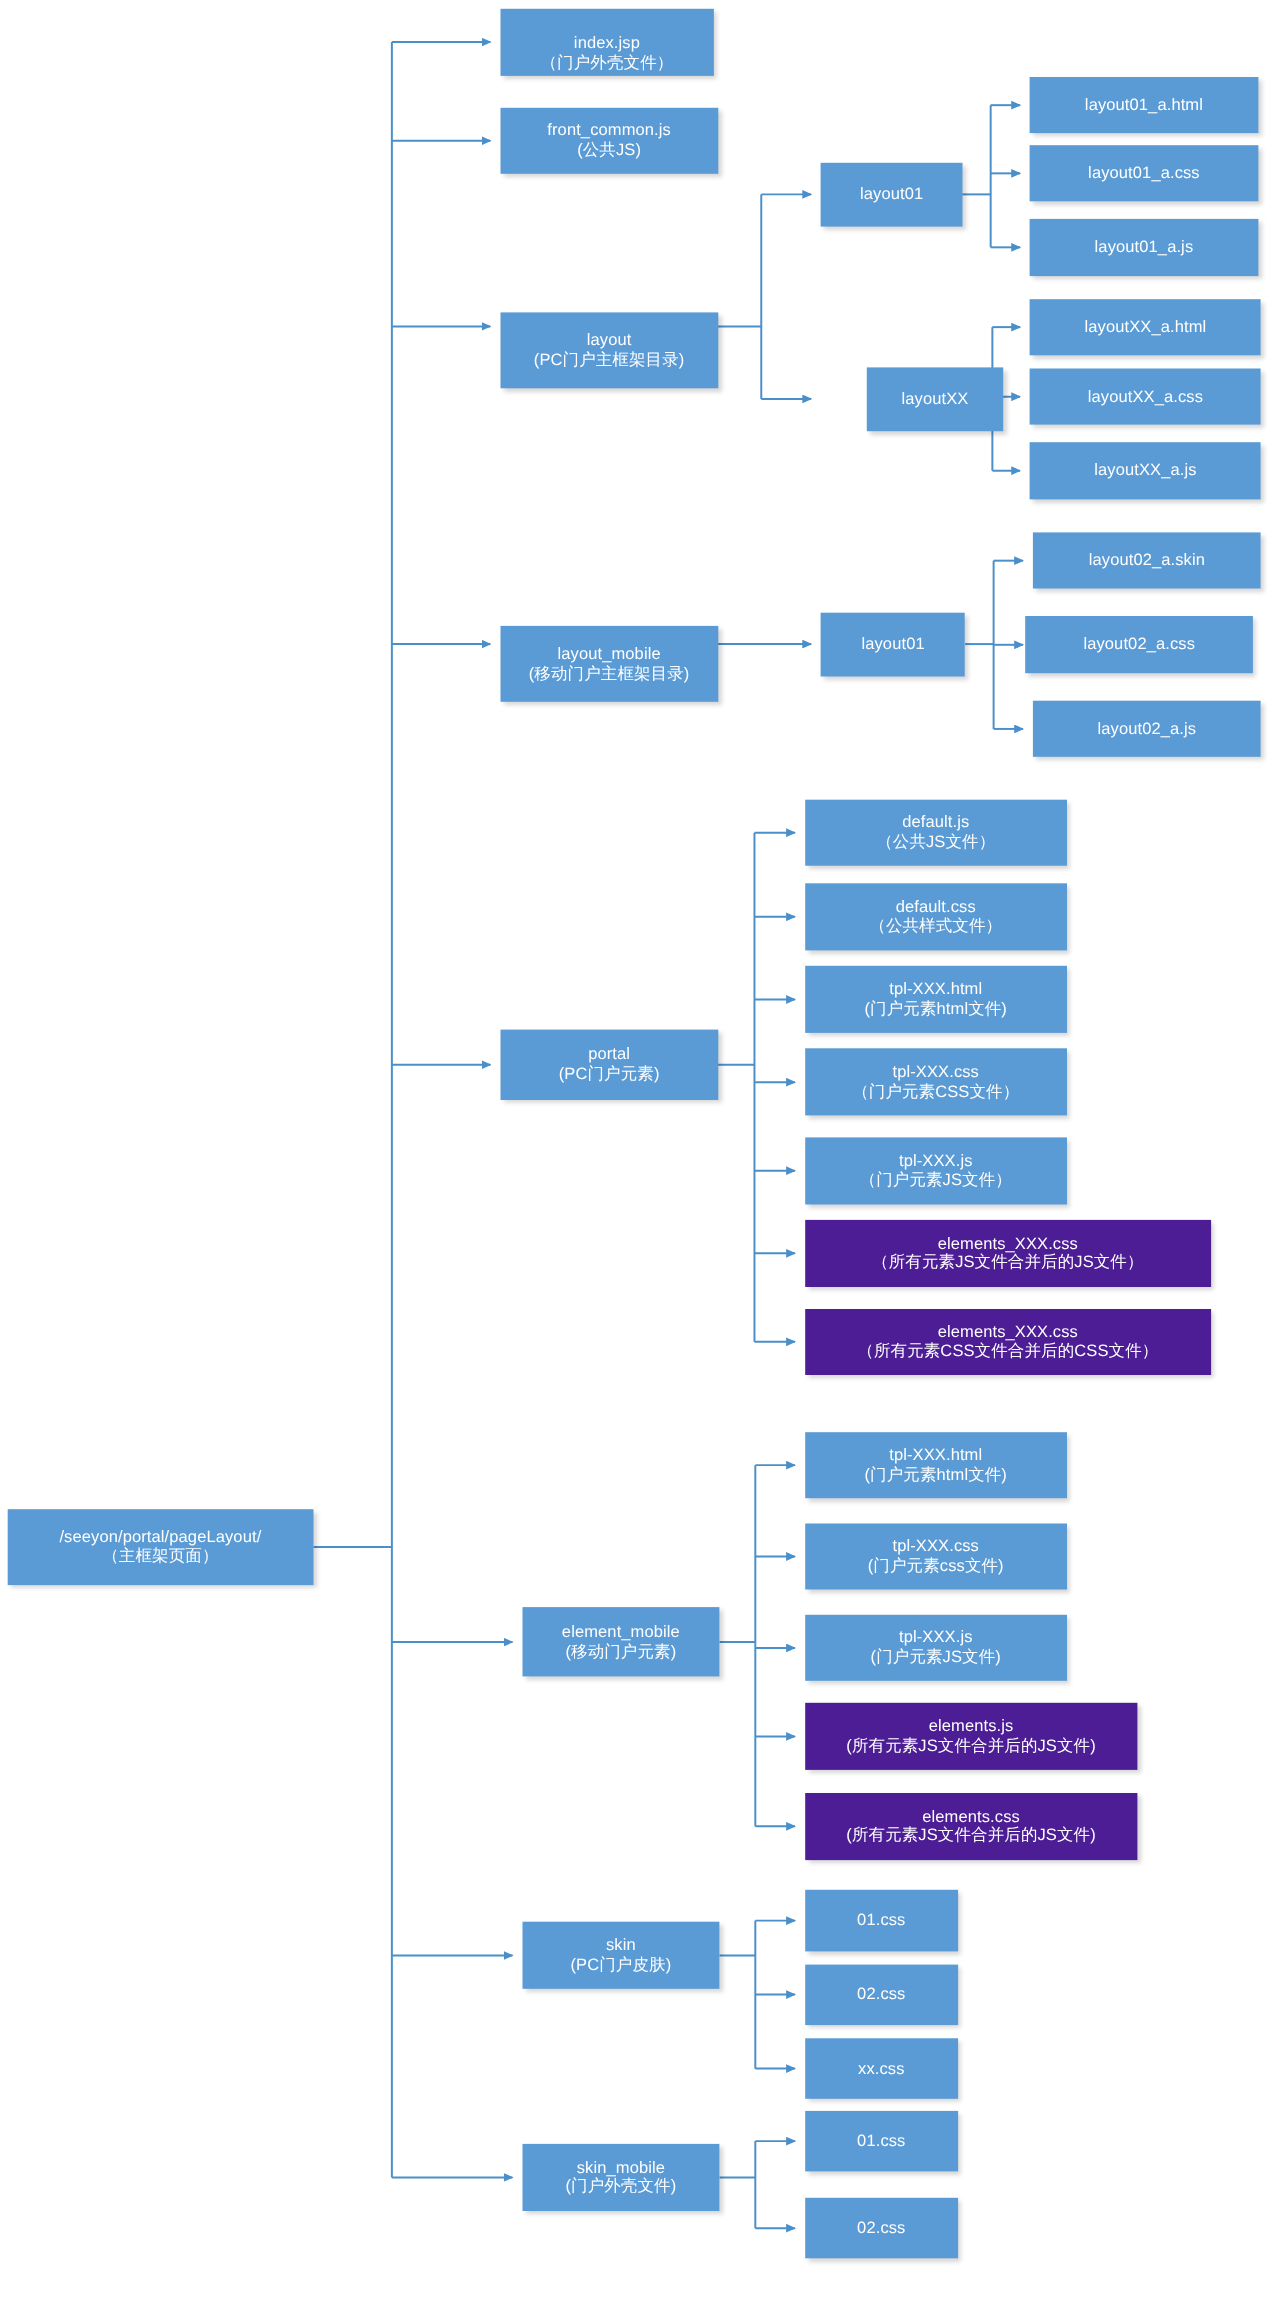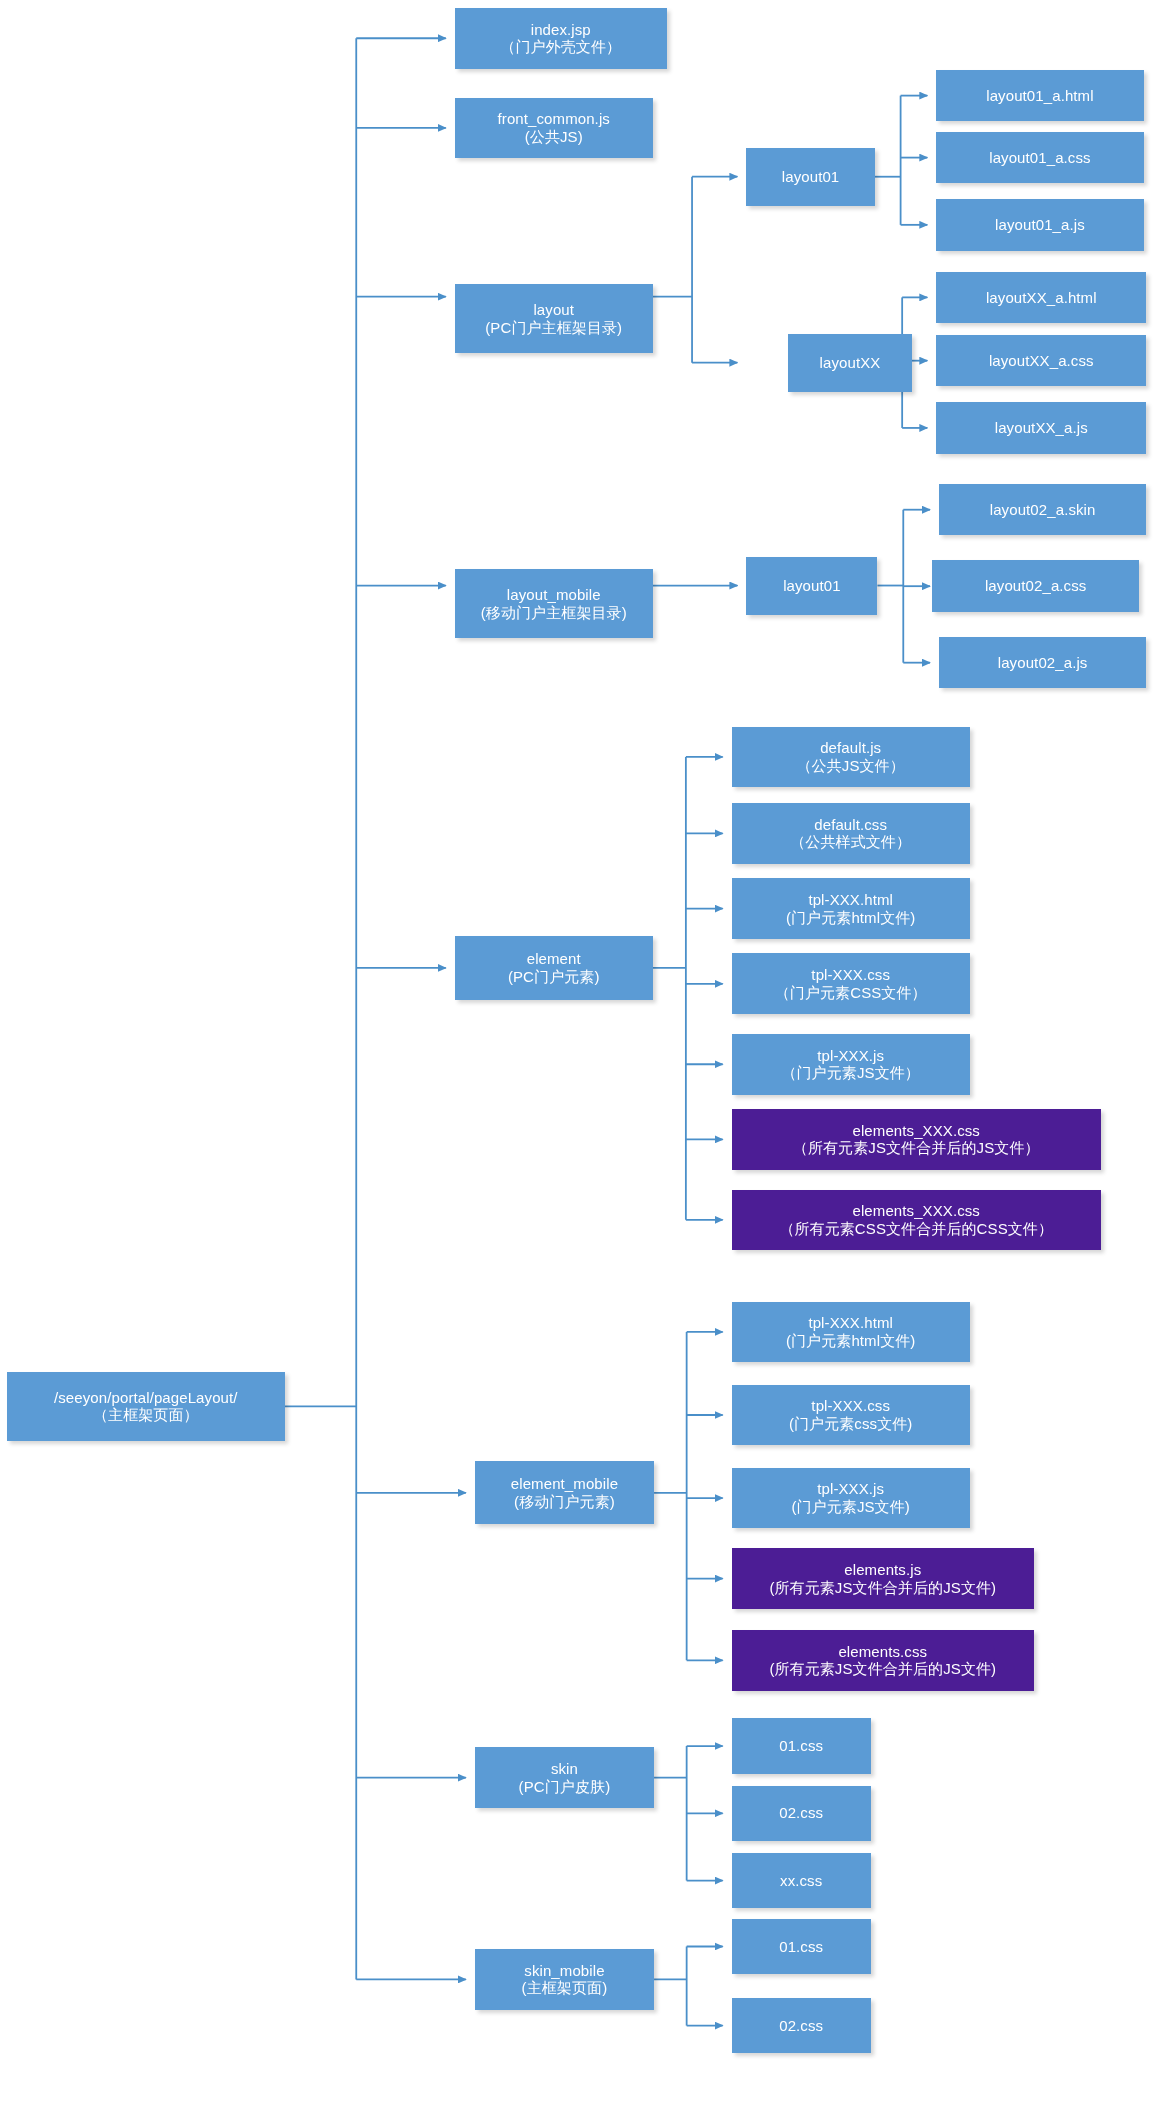--- a/index.html
+++ b/index.html
@@ -120,51 +120,51 @@
         <path d="M686.6485714285715,1946.4750000000001 L686.6485714285715,2025.6000000000001"></path>
         <path d="M686.6485714285715,1946.4750000000001 L722.6440092165899,1946.4750000000001" marker-end="url(#arrow)"></path>
         <path d="M686.6485714285715,2025.6000000000001 L722.6440092165899,2025.6000000000001" marker-end="url(#arrow)"></path>
       </g>
   </svg>
   <div id="node-layer">
       <div class="node blue" style="left: 6.68779px; top: 1371.5px; width: 278.212px; height: 69.8937px;">
         <span class="t1">/seeyon/portal/pageLayout/</span>
         <span class="t2">（主框架页面）</span>
       </div>
-      <div class="node blue" style="left: 454.77px; top: 7.9125px; width: 212px; height: 60.6625px;">
+      <div class="node blue" style="left: 454.77px; top: 7.9125px; width: 194px; height: 60.6625px; justify-content: flex-end;">
         <span class="t1">index.jsp</span>
         <span class="t2">（门户外壳文件）</span>
       </div>
       <div class="node blue" style="left: 454.77px; top: 97.5875px; width: 197.959px; height: 60.6625px;">
         <span class="t1">front_common.js</span>
         <span class="t2">(公共JS)</span>
       </div>
       <div class="node blue" style="left: 454.77px; top: 262.431px; width: 197.959px; height: 68.575px; margin-top: 22px;">
         <span class="t1">layout</span>
         <span class="t2">(PC门户主框架目录)</span>
       </div>
       <div class="node blue" style="left: 454.77px; top: 551.237px; width: 197.959px; height: 68.575px; margin-top: 18px;">
         <span class="t1">layout_mobile</span>
         <span class="t2">(移动门户主框架目录)</span>
       </div>
       <div class="node blue" style="left: 454.77px; top: 936.312px; width: 197.959px; height: 63.3px;">
-        <span class="t1">element</span>
+        <span class="t1">portal</span>
         <span class="t2">(PC门户元素)</span>
       </div>
       <div class="node blue" style="left: 474.833px; top: 1461.17px; width: 179.233px; height: 63.3px;">
         <span class="t1">element_mobile</span>
         <span class="t2">(移动门户元素)</span>
       </div>
       <div class="node blue" style="left: 474.833px; top: 1747.34px; width: 179.233px; height: 60.6625px;">
         <span class="t1">skin</span>
         <span class="t2">(PC门户皮肤)</span>
       </div>
       <div class="node blue" style="left: 474.833px; top: 1949.11px; width: 179.233px; height: 60.6625px;">
         <span class="t1">skin_mobile</span>
-        <span class="t2">(主框架页面)</span>
+        <span class="t2">(门户外壳文件)</span>
       </div>
       <div class="node blue single" style="left: 746.357px; top: 147.7px; width: 128.406px; height: 58.025px;">
         <span class="t1">layout01</span>
       </div>
       <div class="node blue single" style="left: 788px; top: 333.644px; width: 124px; height: 58.025px; text-align: right;">
         <span class="t1">layoutXX</span>
       </div>
       <div class="node blue single" style="left: 746.357px; top: 556.513px; width: 131.081px; height: 58.025px;">
         <span class="t1">layout01</span>
       </div>

